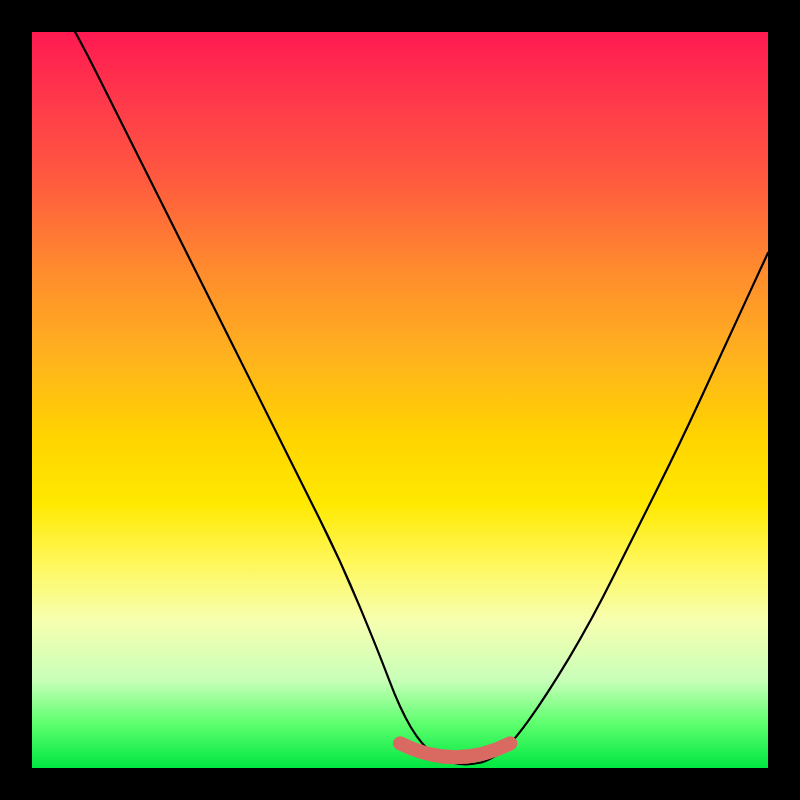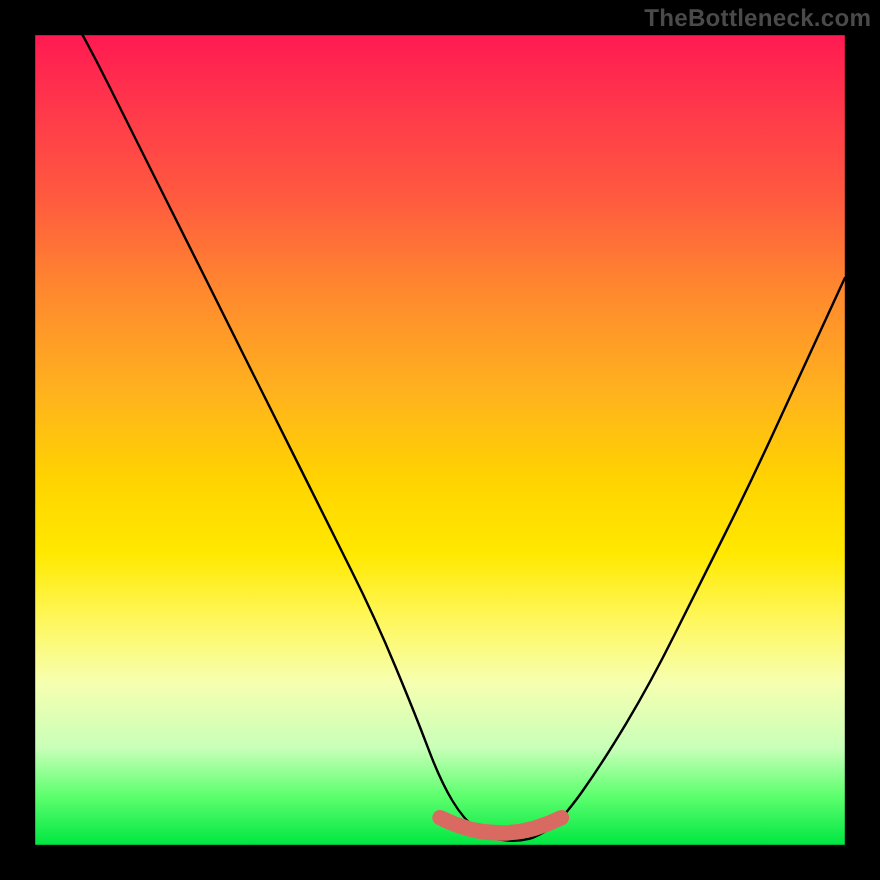--- a/index.html
+++ b/index.html
@@ -56,21 +56,20 @@
     top: 0;
     width: 100%;
     height: 100%;
     overflow: visible;
   }
 </style>
 </head>
 <body>
 
 <div class="outer">
-  <div class="watermark">TheBottleneck.com</div>
 
   <div class="plot">
     <svg class="curve" viewBox="0 0 736 736" preserveAspectRatio="none">
       <path id="curve-path" fill="none" stroke="#000" stroke-width="2.2" stroke-linecap="round" stroke-linejoin="round" d="M 0.0 -73.6 Q 0.0 -73.6 22.1 -36.8 Q 44.2 0.0 66.2 44.2 Q 88.3 88.3 110.4 132.5 Q 132.5 176.6 154.6 220.8 Q 176.6 265.0 198.7 309.1 Q 220.8 353.3 242.9 397.4 Q 265.0 441.6 287.0 485.8 Q 309.1 529.9 327.5 574.1 Q 345.9 618.2 357.0 647.7 Q 368.0 677.1 379.0 695.5 Q 390.1 713.9 401.1 721.3 Q 412.2 728.6 419.5 730.5 Q 426.9 732.3 434.2 732.3 Q 441.6 732.3 449.0 730.5 Q 456.3 728.6 467.4 721.3 Q 478.4 713.9 496.8 688.2 Q 515.2 662.4 537.3 625.6 Q 559.4 588.8 581.4 544.6 Q 603.5 500.5 625.6 456.3 Q 647.7 412.2 669.8 364.3 Q 691.8 316.5 713.9 268.6 T 736.0 220.8"></path>
       <path id="highlight-path" fill="none" stroke="#d96a62" stroke-width="14" stroke-linecap="round" stroke-linejoin="round" d="M 368.0 711.3
               Q 395.6 725.3 423.2 725.3
               Q 450.8 725.3 478.4 711.3"></path>
     </svg>
   </div>
 </div>

